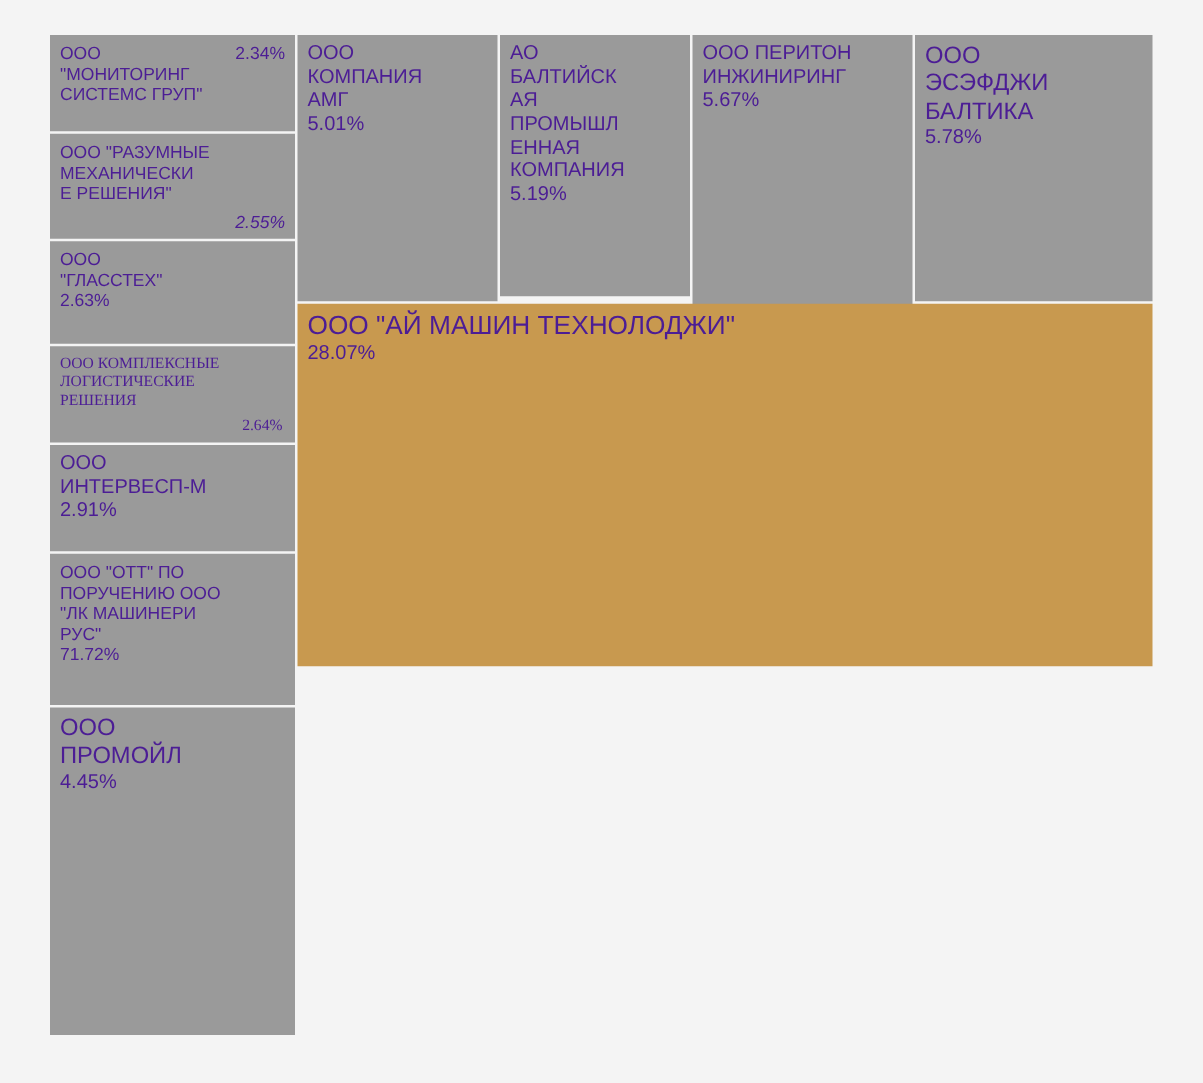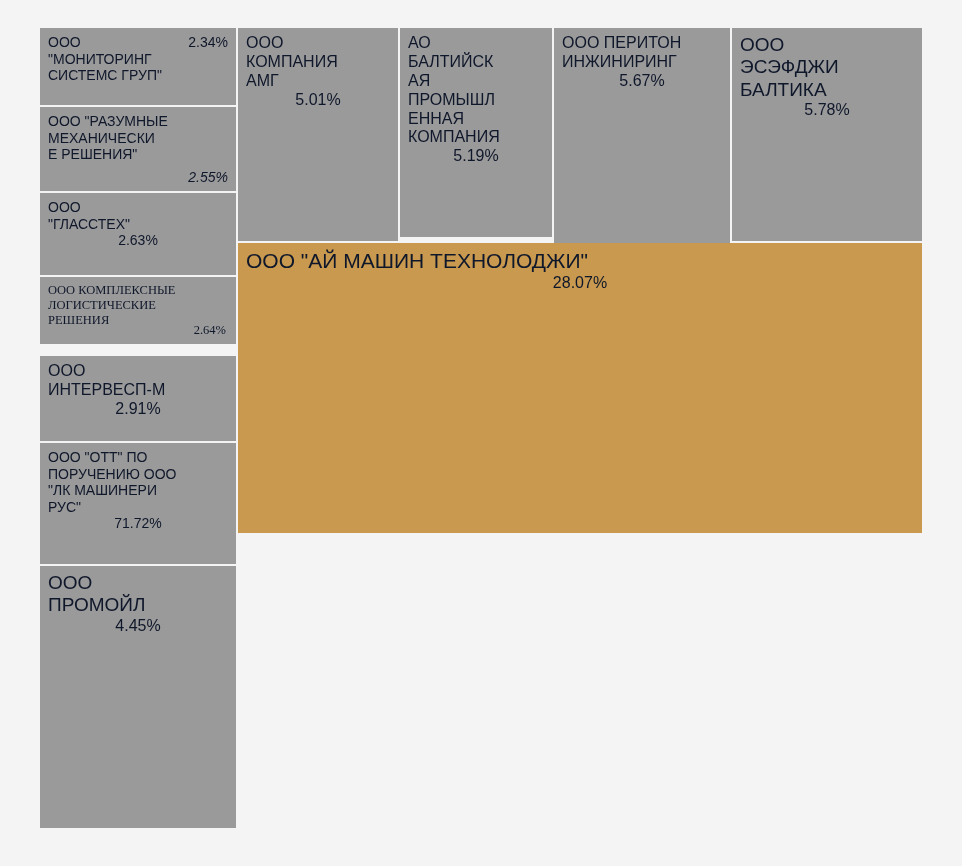--- a/index.html
+++ b/index.html
@@ -17,37 +17,36 @@
     position: absolute;
     left: 40px;
     top: 28px;
     width: 882px;
     height: 800px;
   }
   .tile {
     position: absolute;
     box-sizing: border-box;
     background: #9a9a9a;
-    color: #0f172a;
+    color: #4c1d95;
     overflow: hidden;
     padding: 6px 8px 4px 8px;
     line-height: 1.18;
   }
   .tile.highlight {
     background: #c8994f;
   }
   .tile .lbl {
     display: block;
     white-space: pre-wrap;
     word-break: break-word;
   }
   .tile .val {
     display: block;
     white-space: nowrap;
-    text-align: center;
   }
   
   .tile.inline-val {
     padding-right: 8px;
   }
   .tile.inline-val .row {
     display: flex;
     justify-content: space-between;
     align-items: flex-start;
     gap: 6px;
@@ -87,21 +86,21 @@
     </div>
     <span class="val" style="position:absolute; right:8px; bottom:5px;font-style:italic;">2.55%</span>
   </div>
 
   <div class="tile s-sm" style="left:0px; top:165px; width:196px; height:82px;">
     <span class="lbl">ООО
 "ГЛАССТЕХ"</span>
     <span class="val">2.63%</span>
   </div>
 
-  <div class="tile serif s-xs" style="left:0px; top:249px; width:196px; height:67px;">
+  <div class="tile serif s-xs" style="left:0px; top:249px; width:196px; height:77px;">
     <span class="lbl">ООО КОМПЛЕКСНЫЕ
 ЛОГИСТИЧЕСКИЕ
 РЕШЕНИЯ</span>
     <span class="val" style="position:absolute; right:10px; bottom:6px;">2.64%</span>
   </div>
 
   <div class="tile s-md" style="left:0px; top:328px; width:196px; height:85px;">
     <span class="lbl">ООО
 ИНТЕРВЕСП-М</span>
     <span class="val">2.91%</span>

